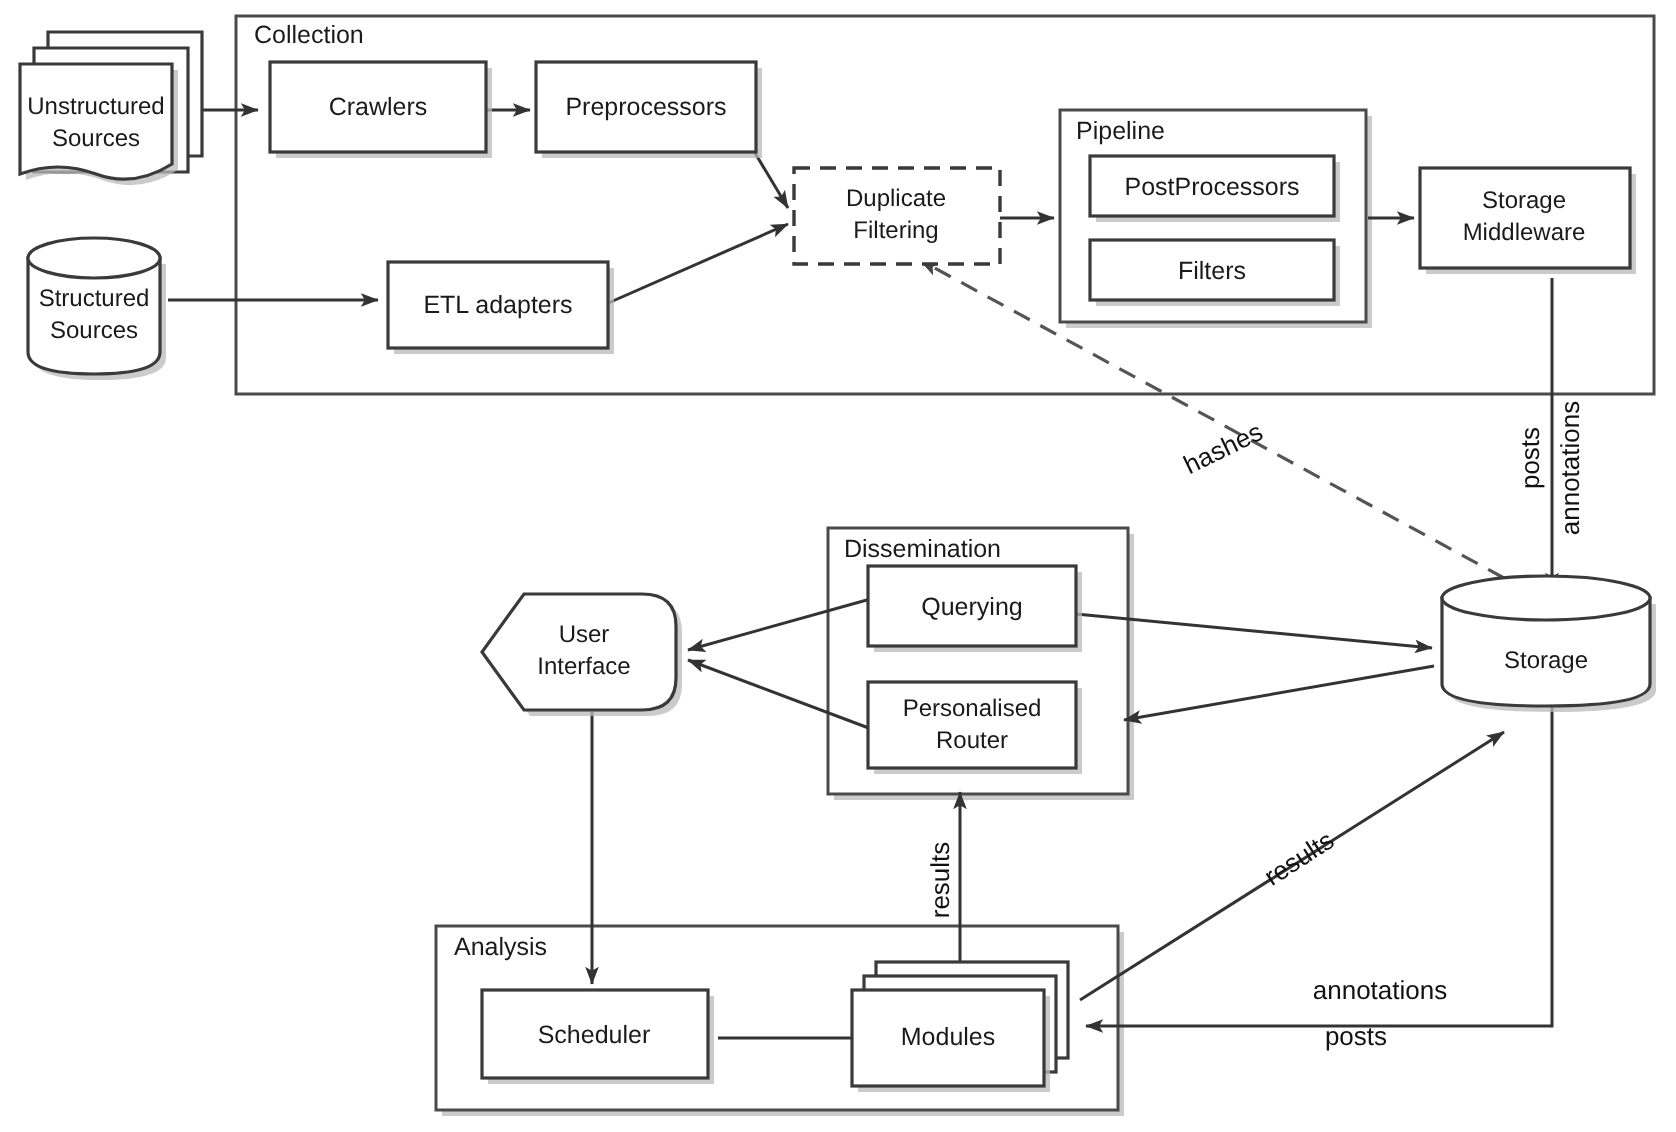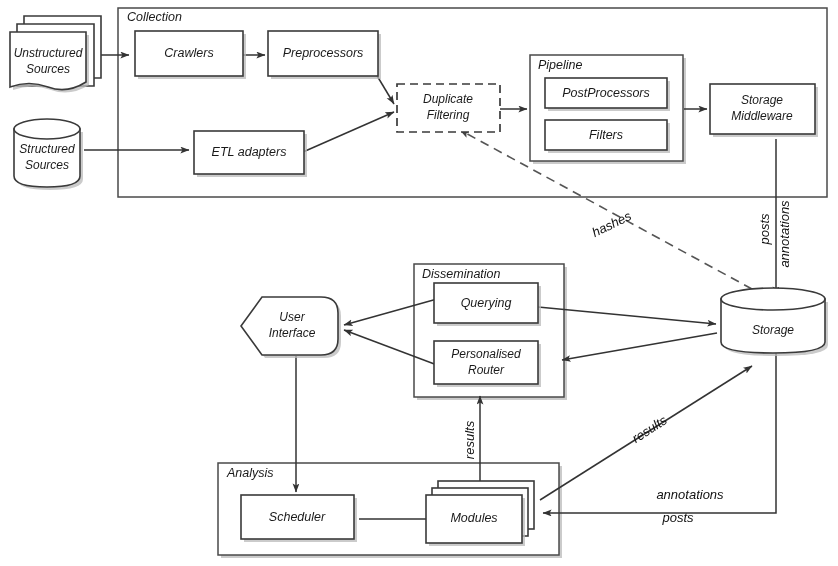--- a/index.html
+++ b/index.html
@@ -1,17 +1,17 @@
 <!DOCTYPE html>
 <html><head>
 <meta charset="utf-8">
 <style>
   html,body{margin:0;padding:0;background:#ffffff;}
   body{font-family:"Liberation Sans",sans-serif;}
-  #stage{position:relative;width:838px;height:566px;background:#fff;overflow:hidden;font-style:italic;}
+  #stage{position:relative;width:838px;height:566px;background:#fff;overflow:hidden;}
   svg#diagram{position:absolute;left:0;top:0;width:838px;height:566px;}
 
   .node-label{
     font-family:"Liberation Sans",sans-serif;
     font-size:12.5px;
     fill:#1a1a1a;
     text-anchor:middle;
     dominant-baseline:middle;
   }
   .node-label.small{font-size:12px;}

